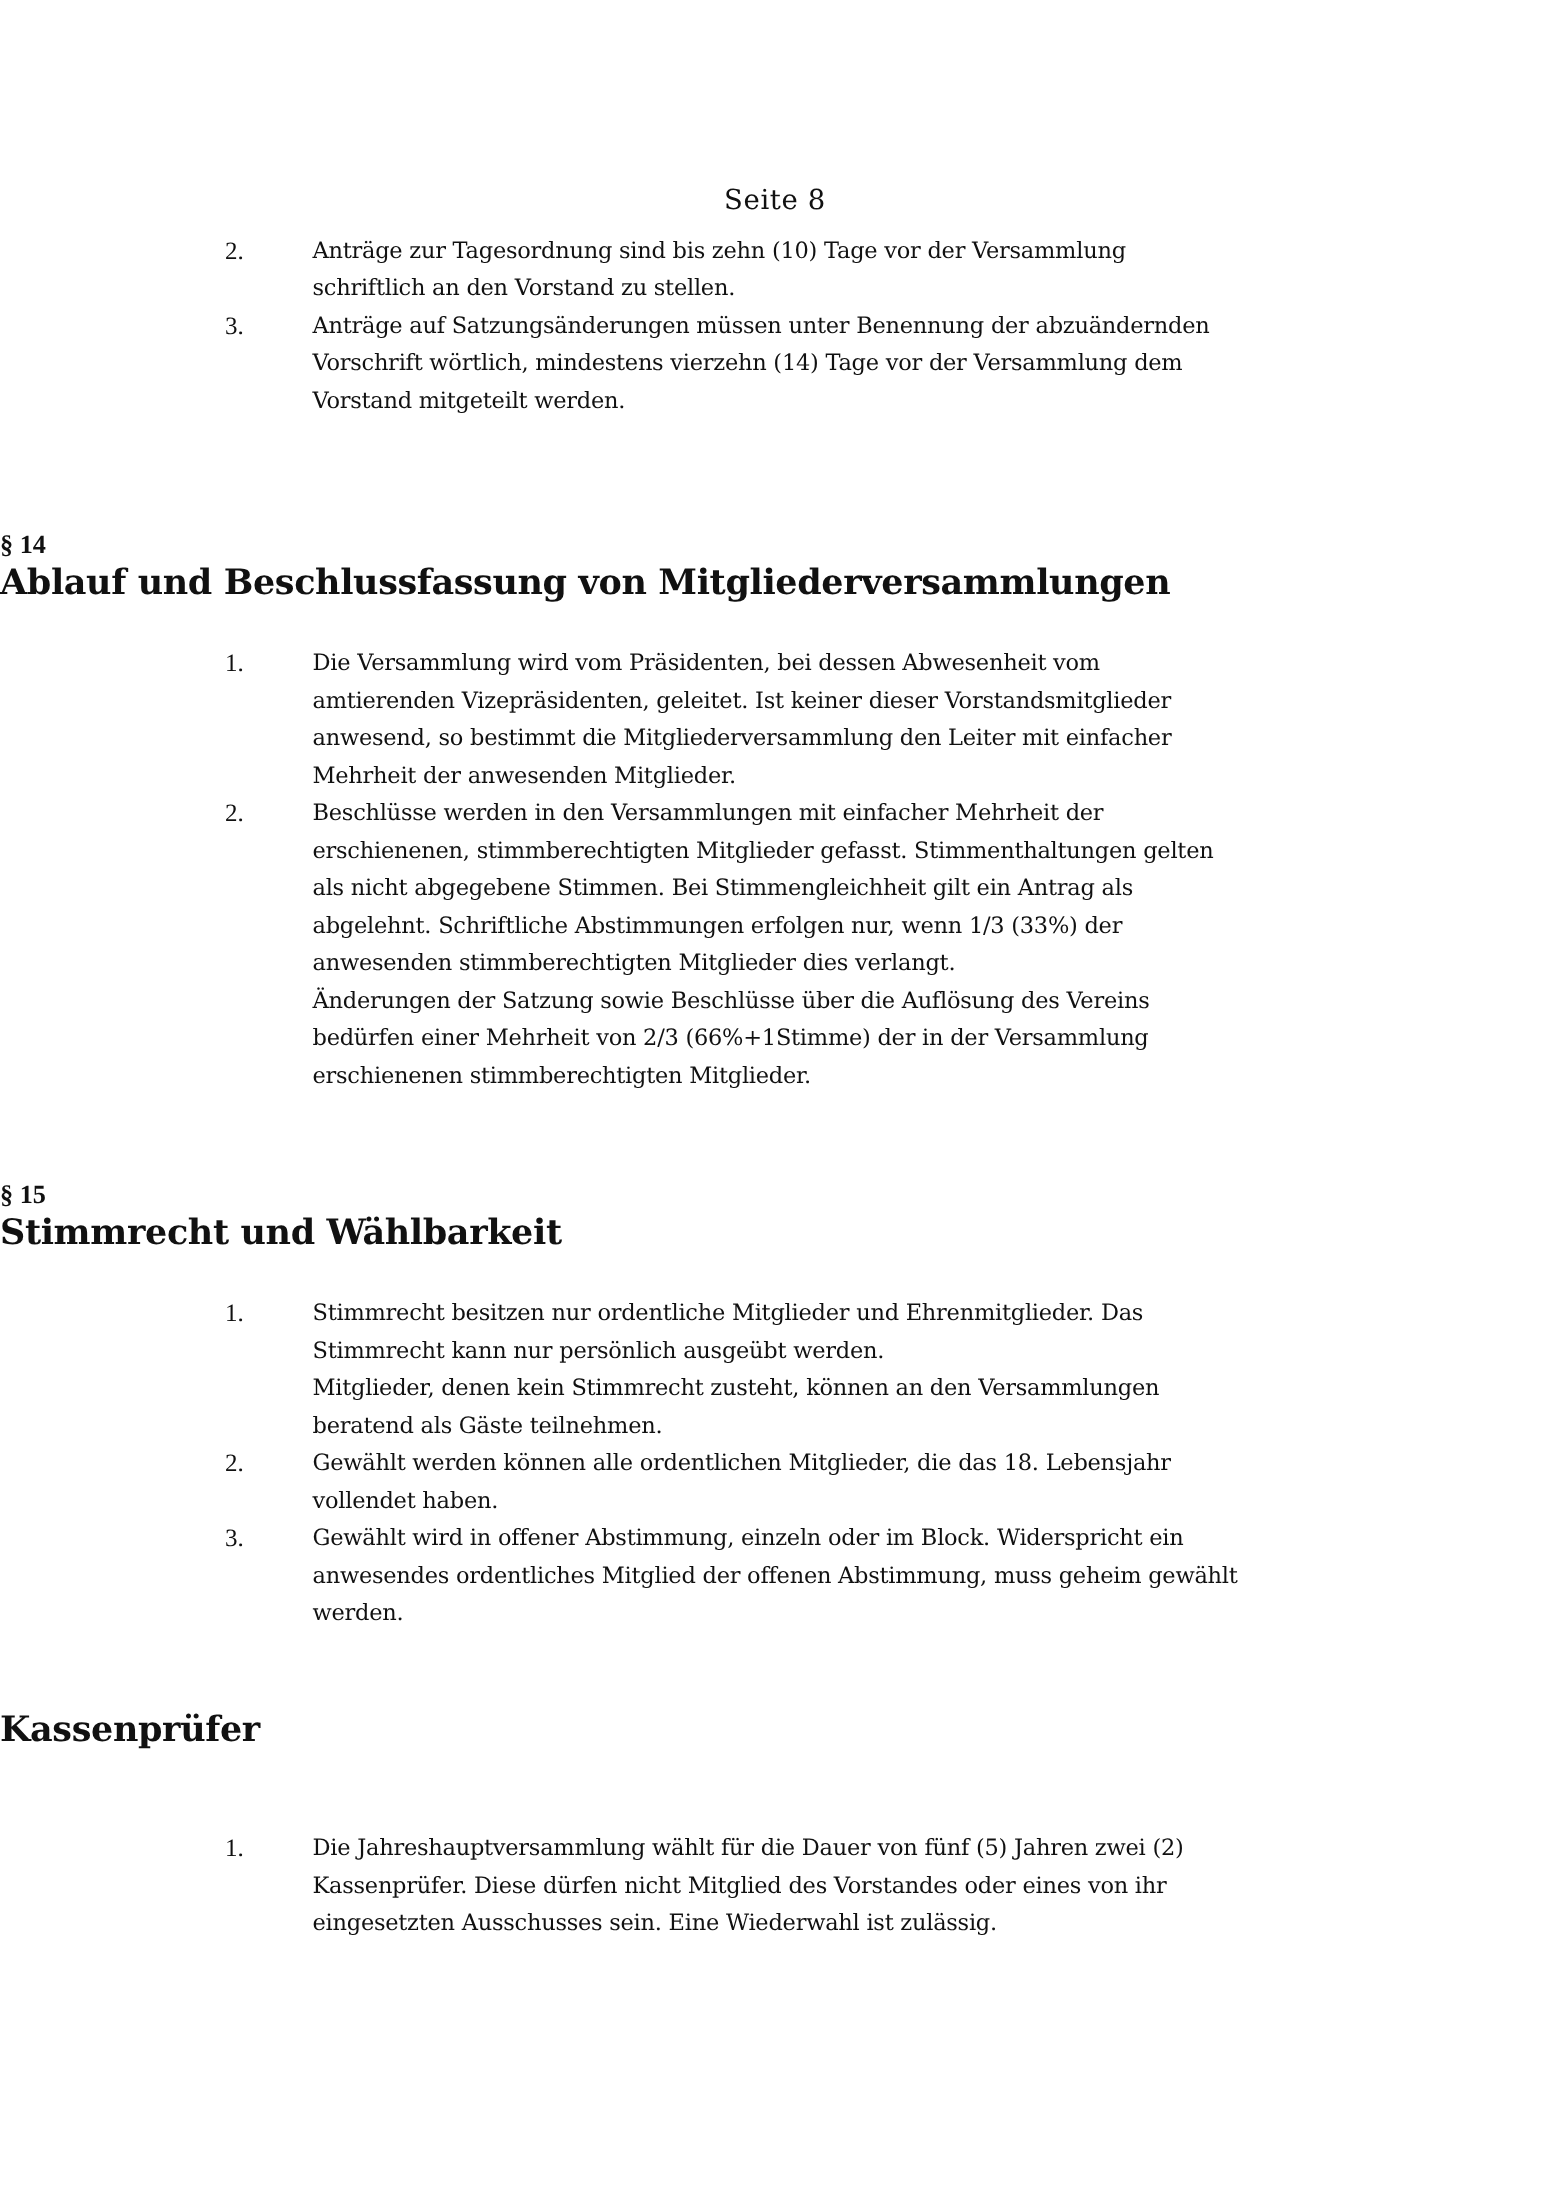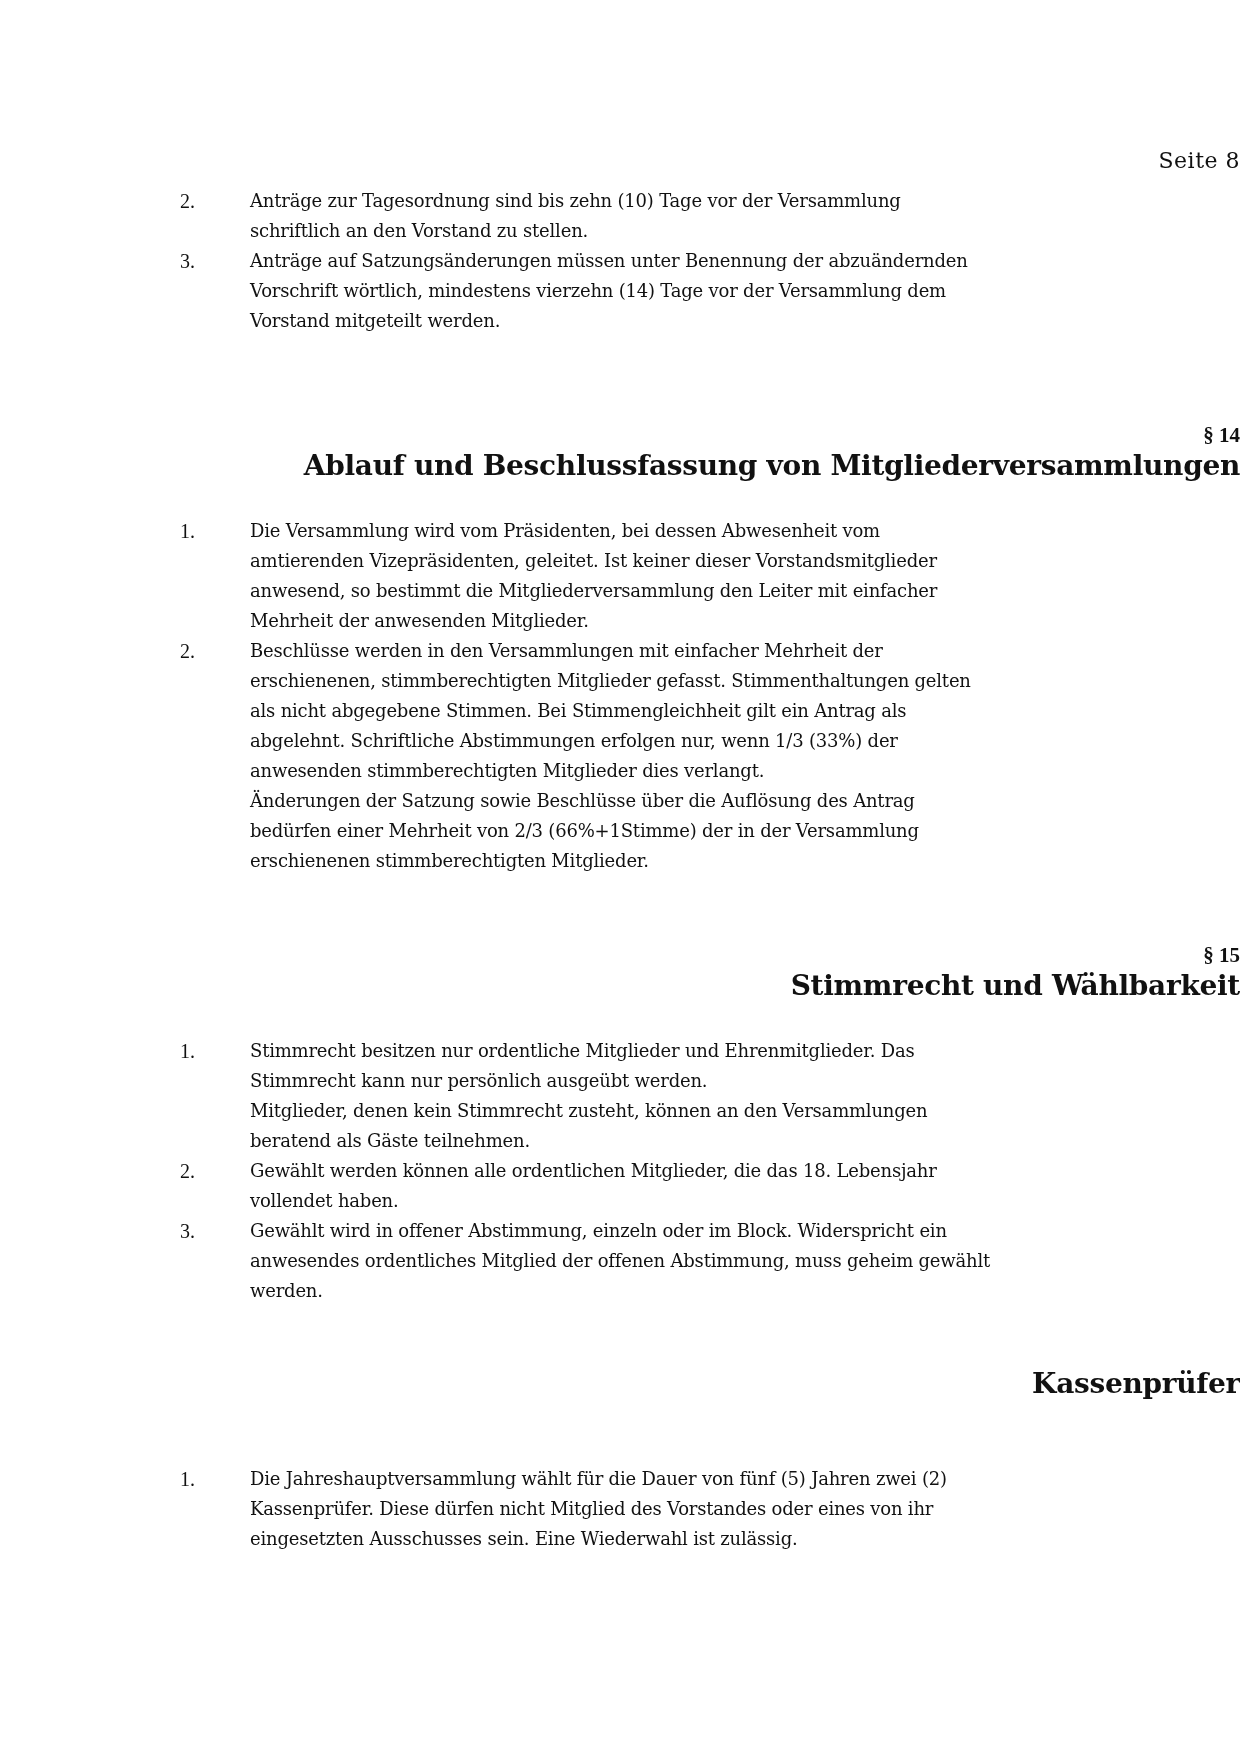--- a/index.html
+++ b/index.html
@@ -13,21 +13,21 @@
       position: relative;
       overflow: hidden;
       font-family: "DejaVu Serif", "Liberation Serif", serif;
       color: #111111;
     }
     .page-header {
       position: absolute;
       top: 148px;
       left: 0;
       width: 1240px;
-      text-align: right;
+      text-align: center;
       font-size: 22px;
       letter-spacing: 0.5px;
     }
     .block {
       position: absolute;
       left: 0;
       width: 1240px;
     }
     .item {
       position: relative;
@@ -45,21 +45,21 @@
       margin-left: 250px;
       width: 830px;
       font-size: 18px;
       line-height: 30px;
       letter-spacing: -0.2px;
     }
     .section-head {
       position: absolute;
       left: 0;
       width: 1240px;
-      text-align: right;
+      text-align: left;
     }
     .section-num {
       font-size: 21px;
       font-weight: bold;
       line-height: 30px;
       font-family: "Liberation Serif", serif;
     }
     .section-title {
       font-size: 28px;
       font-weight: bold;
@@ -105,21 +105,21 @@
     </div>
   </div>
   <div class="item">
     <span class="num">2.</span>
     <div class="text">
       <div>Beschlüsse werden in den Versammlungen mit einfacher Mehrheit der</div>
       <div>erschienenen, stimmberechtigten Mitglieder gefasst. Stimmenthaltungen gelten</div>
       <div>als nicht abgegebene Stimmen. Bei Stimmengleichheit gilt ein Antrag als</div>
       <div>abgelehnt. Schriftliche Abstimmungen erfolgen nur, wenn 1/3 (33%) der</div>
       <div>anwesenden stimmberechtigten Mitglieder dies verlangt.</div>
-      <div>Änderungen der Satzung sowie Beschlüsse über die Auflösung des Antrag</div>
+      <div>Änderungen der Satzung sowie Beschlüsse über die Auflösung des Vereins</div>
       <div>bedürfen einer Mehrheit von 2/3 (66%+1Stimme) der in der Versammlung</div>
       <div>erschienenen stimmberechtigten Mitglieder.</div>
     </div>
   </div>
 </div>
 
 <div class="section-head" style="top:940px;">
   <div class="section-num">§ 15</div>
   <div class="section-title">Stimmrecht und Wählbarkeit</div>
 </div>

